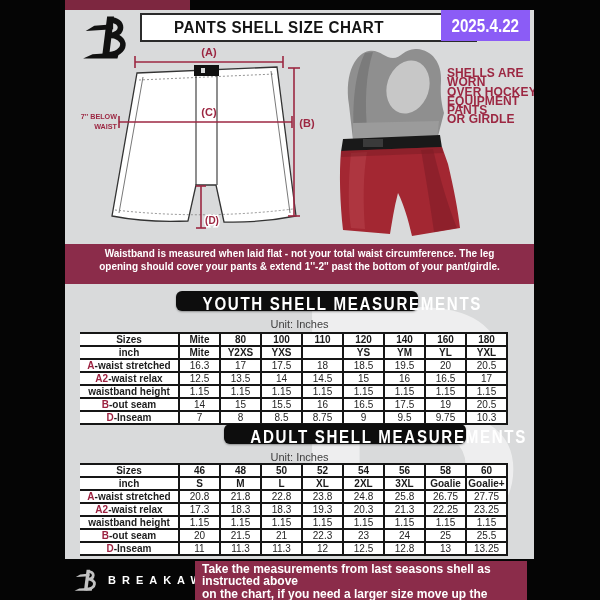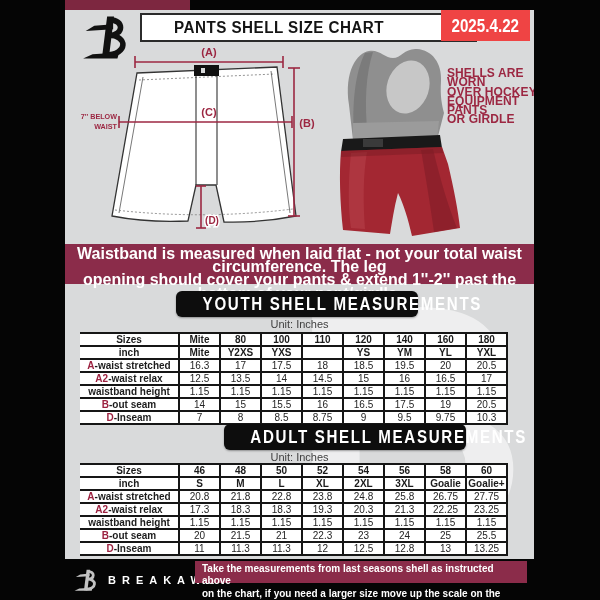--- a/index.html
+++ b/index.html
@@ -13,35 +13,35 @@
   .wm{position:absolute;left:225px;top:245px;font-size:330px;line-height:1;font-weight:bold;
       color:rgba(255,255,255,0.55);z-index:0;letter-spacing:0;}
 
   .logo{position:absolute;left:14px;top:3px;width:58px;height:48px;z-index:2;}
 
   .title-box{position:absolute;left:75px;top:3px;width:301px;height:25px;background:#ffffff;
              border:2px solid #2b2b2b;z-index:2;line-height:25px;padding-left:32px;box-sizing:content-box;}
   .title-box span{display:inline-block;transform:scaleX(.95);transform-origin:left center;
                   font-size:16px;font-weight:bold;color:#141414;letter-spacing:.5px;white-space:nowrap;}
 
-  .date-box{position:absolute;left:376px;top:0;width:89px;height:31px;background:#ef4444;z-index:2;
+  .date-box{position:absolute;left:376px;top:0;width:89px;height:31px;background:#8b5cf6;z-index:2;
             text-align:center;line-height:31px;}
   .date-box span{display:inline-block;transform:scaleX(.8);transform-origin:center;
                  font-size:19px;font-weight:bold;color:#fff;white-space:nowrap;}
 
   .diagram{position:absolute;left:8px;top:30px;width:250px;height:207px;z-index:1;}
   .photo{position:absolute;left:270px;top:33px;width:140px;height:200px;z-index:1;}
 
   .photo-note{position:absolute;left:382px;top:59px;width:92px;z-index:1;
               font-size:12px;font-weight:bold;color:#9c2742;line-height:9.3px;letter-spacing:.1px;}
 
   .banner{position:absolute;left:0;top:234px;width:469px;height:40px;background:#8b2c4a;z-index:2;
-          color:#fff;font-size:16px;font-weight:bold;text-align:center;line-height:13.2px;padding-top:3px;box-sizing:border-box;}
-
-  .sec-head{position:absolute;left:111px;width:242px;height:26px;background:#0d0d0d;border-radius:6px;
+          color:#fff;font-size:10px;font-weight:bold;text-align:center;line-height:13.2px;padding-top:3px;box-sizing:border-box;}
+
+  .sec-head{position:absolute;left:111px;width:242px;height:20px;background:#0d0d0d;border-radius:6px;
             line-height:26px;z-index:2;box-shadow:0 1px 2px rgba(0,0,0,.35);}
   .sec-head span{display:inline-block;transform:scaleX(.84);transform-origin:center;
                  font-size:18px;font-weight:bold;color:#fff;letter-spacing:2px;white-space:nowrap;}
   .sec-head.y{top:281px;} .sec-head.a{top:414px;margin-left:48px;}
 
   .unit{position:absolute;left:0;width:469px;text-align:center;font-size:11px;color:#3f3f3f;z-index:2;}
   .unit.y{top:308px;} .unit.a{top:441px;}
 
   .tbl{position:absolute;left:15px;width:427px;border-collapse:collapse;table-layout:fixed;z-index:1;}
   .tbl.y{top:322px;} .tbl.a{top:453px;}
@@ -50,22 +50,22 @@
   .tbl td.lbl{border-left:none;font-weight:bold;}
   .tbl td.hdr{font-weight:bold;}
   .tbl td.val{font-weight:normal;color:#242424;}
   .tbl .pfx{color:#9c2240;font-weight:bold;}
   .cL{width:99px;} .cD{width:41px;}
 
   .footer{position:absolute;left:0;top:559px;width:600px;height:41px;background:#050505;}
   .f-logo{position:absolute;left:74px;top:8px;height:26px;display:flex;align-items:center;}
   .f-logo svg{width:26px;height:24px;margin-right:8px;}
   .brand{color:#fff;font-size:11px;font-weight:bold;letter-spacing:6px;}
-  .f-note{position:absolute;left:195px;top:2px;width:332px;height:22px;background:#8b2c4a;
-          color:#fff;font-size:10px;font-weight:bold;line-height:12.4px;padding:2px 7px;box-sizing:border-box;}
+  .f-note{position:absolute;left:195px;top:2px;width:332px;height:39px;background:#8b2c4a;
+          color:#fff;font-size:12px;font-weight:bold;line-height:12.4px;padding:2px 7px;box-sizing:border-box;}
 </style>
 </head>
 <body>
 
 <div class="stage">
 
   <div class="top-strip"></div>
 
   <div class="page">
 

